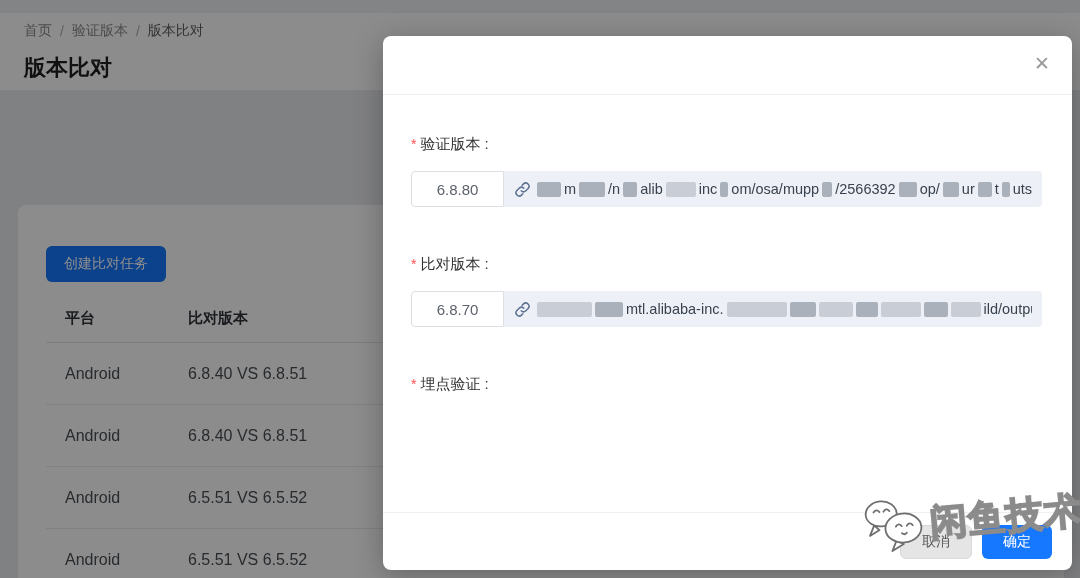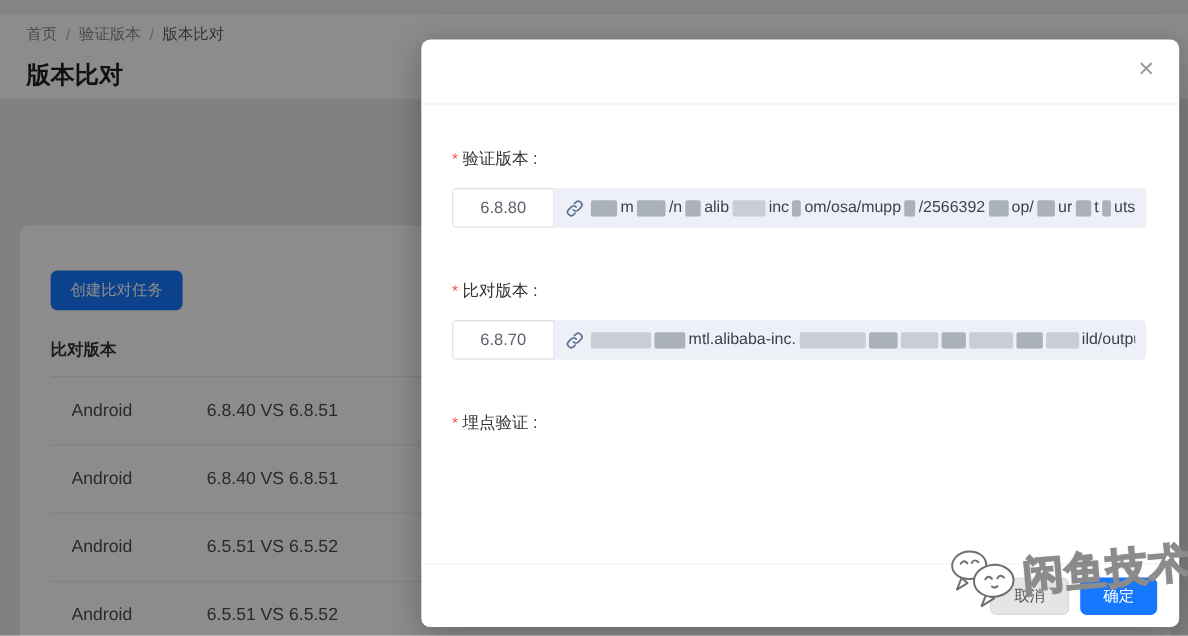--- a/index.html
+++ b/index.html
@@ -112,20 +112,21 @@
     <span class="crumb current">版本比对</span>
   </div>
   <div class="page-title">版本比对</div>
 </div>
 
 <div class="content-bg">
   <div class="card">
     <button class="create-btn">创建比对任务</button>
     <div class="table">
       <div class="table-head">
+        <div class="c1">平台</div>
         <div class="c2">比对版本</div>
       </div>
       <div>
           <div class="trow">
             <div class="c1">Android</div>
             <div class="c2">6.8.40 VS 6.8.51</div>
           </div>
           <div class="trow">
             <div class="c1">Android</div>
             <div class="c2">6.8.40 VS 6.8.51</div>

